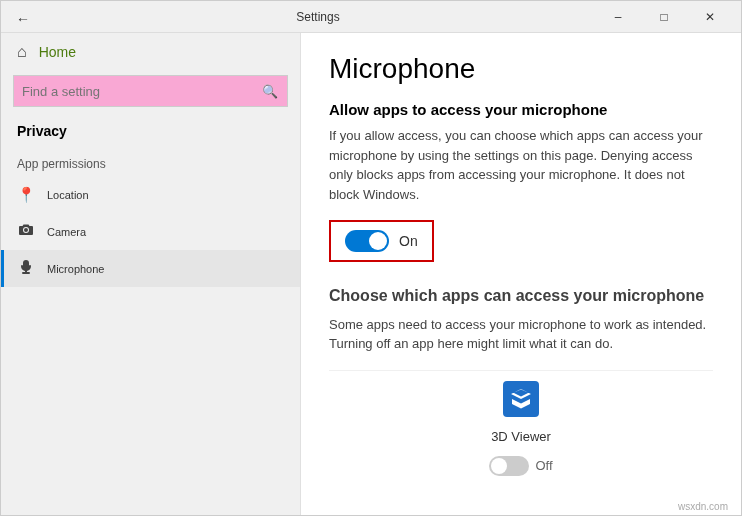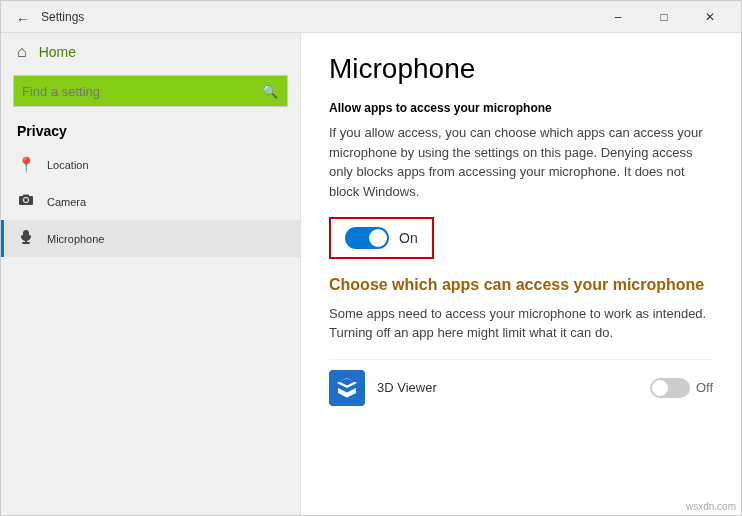--- a/index.html
+++ b/index.html
@@ -38,20 +38,21 @@
       justify-content: center;
       cursor: pointer;
       font-size: 14px;
       color: #333;
     }
     .titlebar-title {
       font-size: 12px;
       color: #333;
       margin-left: 4px;
       flex: 1;
+      text-align: center;
     }
     .titlebar-controls {
       display: flex;
       gap: 0;
     }
     .titlebar-btn {
       width: 46px;
       height: 32px;
       display: flex;
       align-items: center;
@@ -83,21 +84,21 @@
       padding: 10px 16px;
       cursor: pointer;
       gap: 12px;
     }
     .sidebar-home-icon { font-size: 16px; color: #444; }
     .sidebar-home-label { font-size: 14px; color: #4d7c0f; }
     .search-box {
       margin: 4px 12px 12px 12px;
       display: flex;
       align-items: center;
-      background: #84cc16;
+      background: #f9a8d4;
       border: 1px solid #ccc;
       height: 32px;
       padding: 0 8px;
     }
     .search-input {
       border: none;
       outline: none;
       flex: 1;
       font-size: 13px;
       color: #333;
@@ -136,38 +137,38 @@
       overflow-y: auto;
       background: #fff;
     }
     .page-title {
       font-size: 28px;
       font-weight: 300;
       color: #000;
       margin-bottom: 16px;
     }
     .section-heading {
-      font-size: 12px;
+      font-size: 15px;
       font-weight: 600;
       color: #000;
       margin-bottom: 8px;
     }
     .section-desc {
       font-size: 13px;
       color: #444;
       line-height: 1.5;
       margin-bottom: 16px;
     }
     .toggle-container {
       display: inline-flex;
       align-items: center;
       gap: 10px;
       border: 2px solid #c00;
       padding: 8px 14px;
-      margin-bottom: 16px;
+      margin-bottom: 24px;
       cursor: pointer;
     }
     .toggle {
       width: 44px;
       height: 22px;
       border-radius: 11px;
       background: #0078d4;
       position: relative;
       cursor: pointer;
     }
@@ -184,30 +185,31 @@
     .toggle-label {
       font-size: 14px;
       color: #333;
     }
     .toggle-off {
       background: #ccc;
     }
     .section-heading2 {
       font-size: 16px;
       font-weight: 600;
-      color: #a16207;
+      color: #404040;
       margin-bottom: 8px;
       line-height: 1.3;
     }
     .app-row {
       display: flex;
       align-items: center;
       padding: 10px 0;
       border-top: 1px solid #f0f0f0;
       gap: 12px;
+      flex-direction: column;
     }
     .app-icon {
       width: 36px;
       height: 36px;
       background: #1e6fc8;
       border-radius: 4px;
       display: flex;
       align-items: center;
       justify-content: center;
       flex-shrink: 0;
@@ -240,21 +242,21 @@
       top: 2px;
       left: 2px;
     }
     .toggle-sm-label {
       font-size: 13px;
       color: #666;
     }
     .watermark {
       position: fixed;
       bottom: 4px;
-      right: 6px;
+      right: 14px;
       font-size: 10px;
       color: #aaa;
     }
   </style>
 </head>
 <body>
 
 <div class="window">
 
   <div class="titlebar">
@@ -272,20 +274,21 @@
     <div class="sidebar">
       <div class="sidebar-home">
         <span class="sidebar-home-icon">⌂</span>
         <span class="sidebar-home-label">Home</span>
       </div>
       <div class="search-box">
         <input class="search-input" type="text" placeholder="Find a setting" style="">
         <span class="search-icon">🔍</span>
       </div>
       <div class="privacy-label">Privacy</div>
+      <div class="app-permissions-label">App permissions</div>
 
       <div class="nav-item">
         <span class="nav-icon">📍</span>
         <span class="nav-label">Location</span>
       </div>
       <div class="nav-item">
         <span class="nav-icon">
           <svg viewBox="0 0 16 16" width="16" height="16" fill="#444">
               <path d="M14 4h-2.5l-1-1.5H5.5L4.5 4H2a1 1 0 0 0-1 1v7a1 1 0 0 0 1 1h12a1 1 0 0 0 1-1V5a1 1 0 0 0-1-1zM8 11a3 3 0 1 1 0-6 3 3 0 0 1 0 6zm0-5a2 2 0 1 0 0 4 2 2 0 0 0 0-4z"></path>
             </svg>

